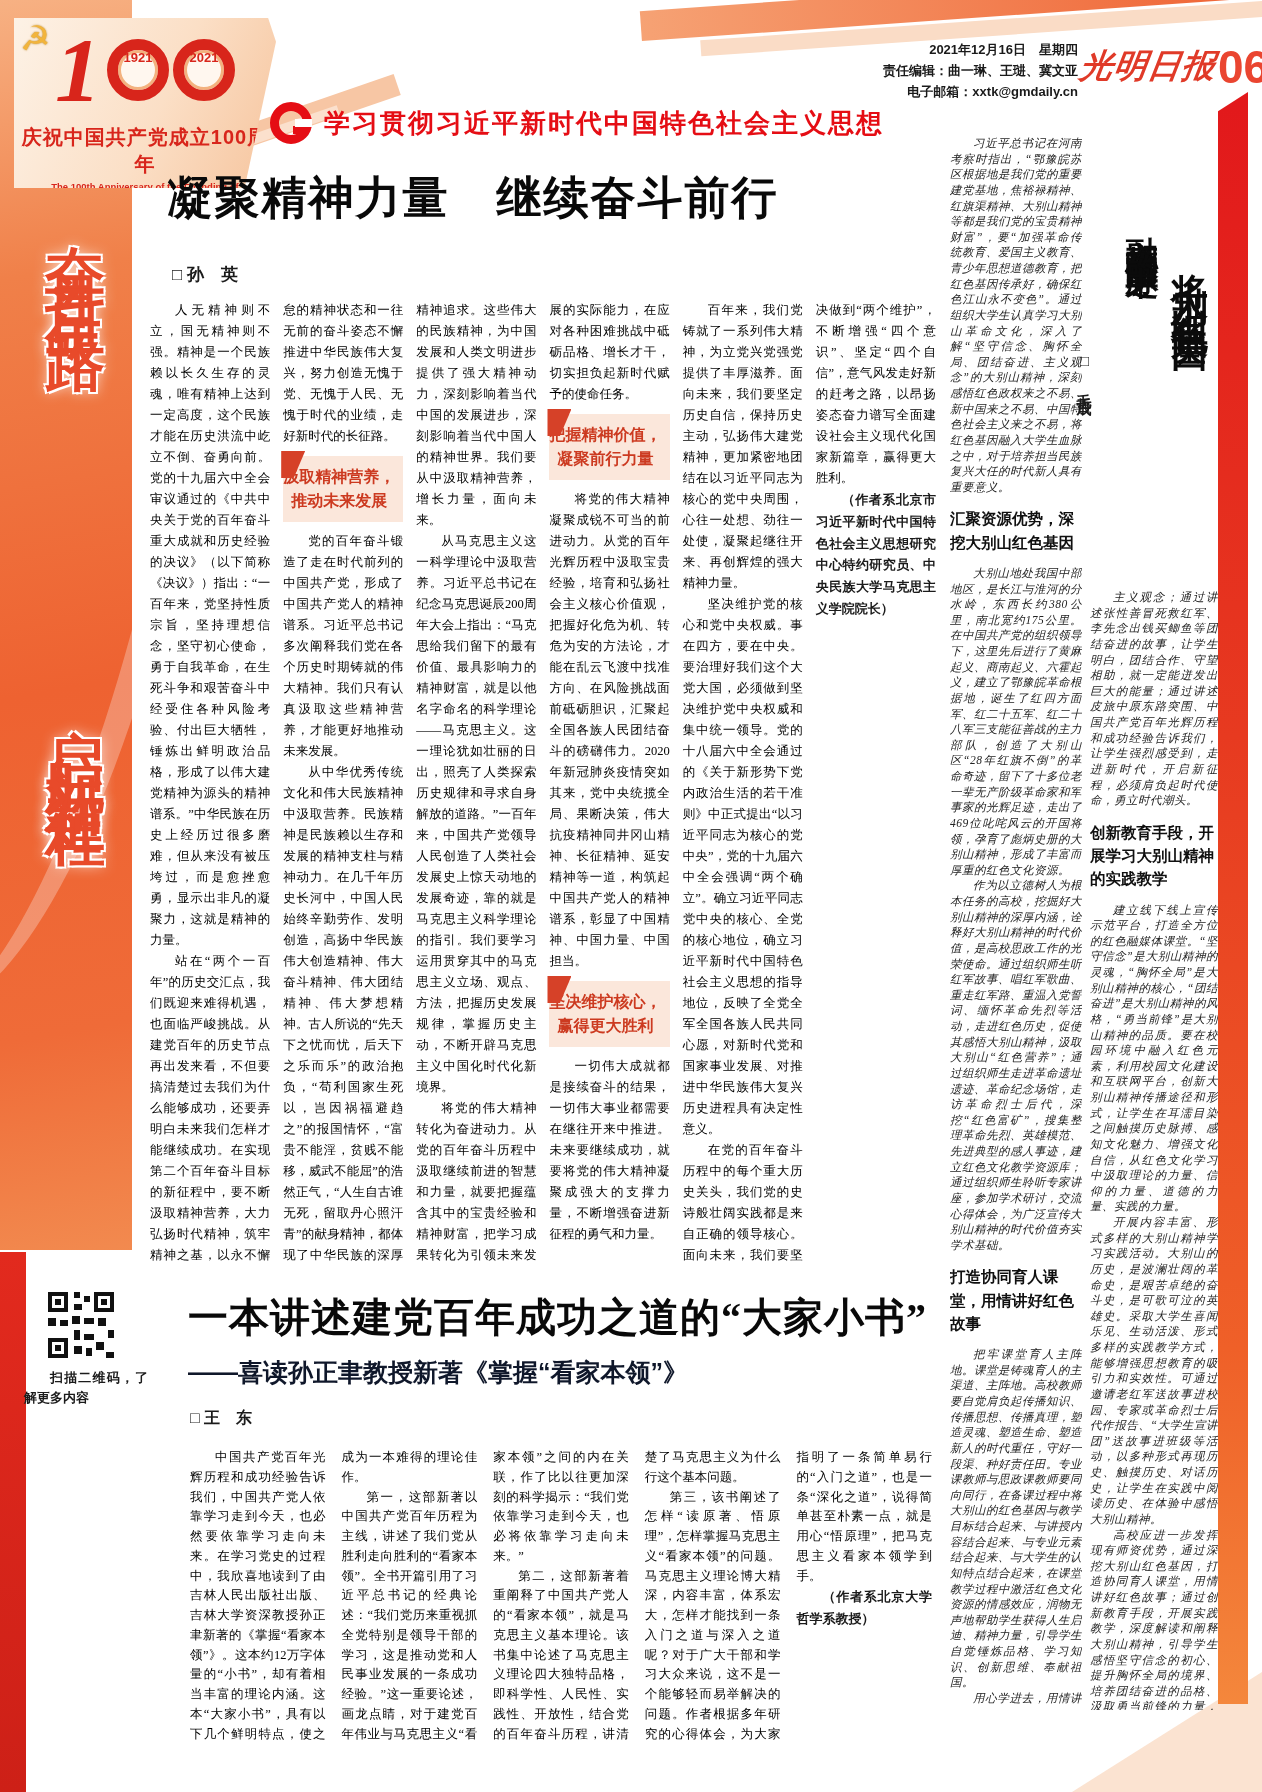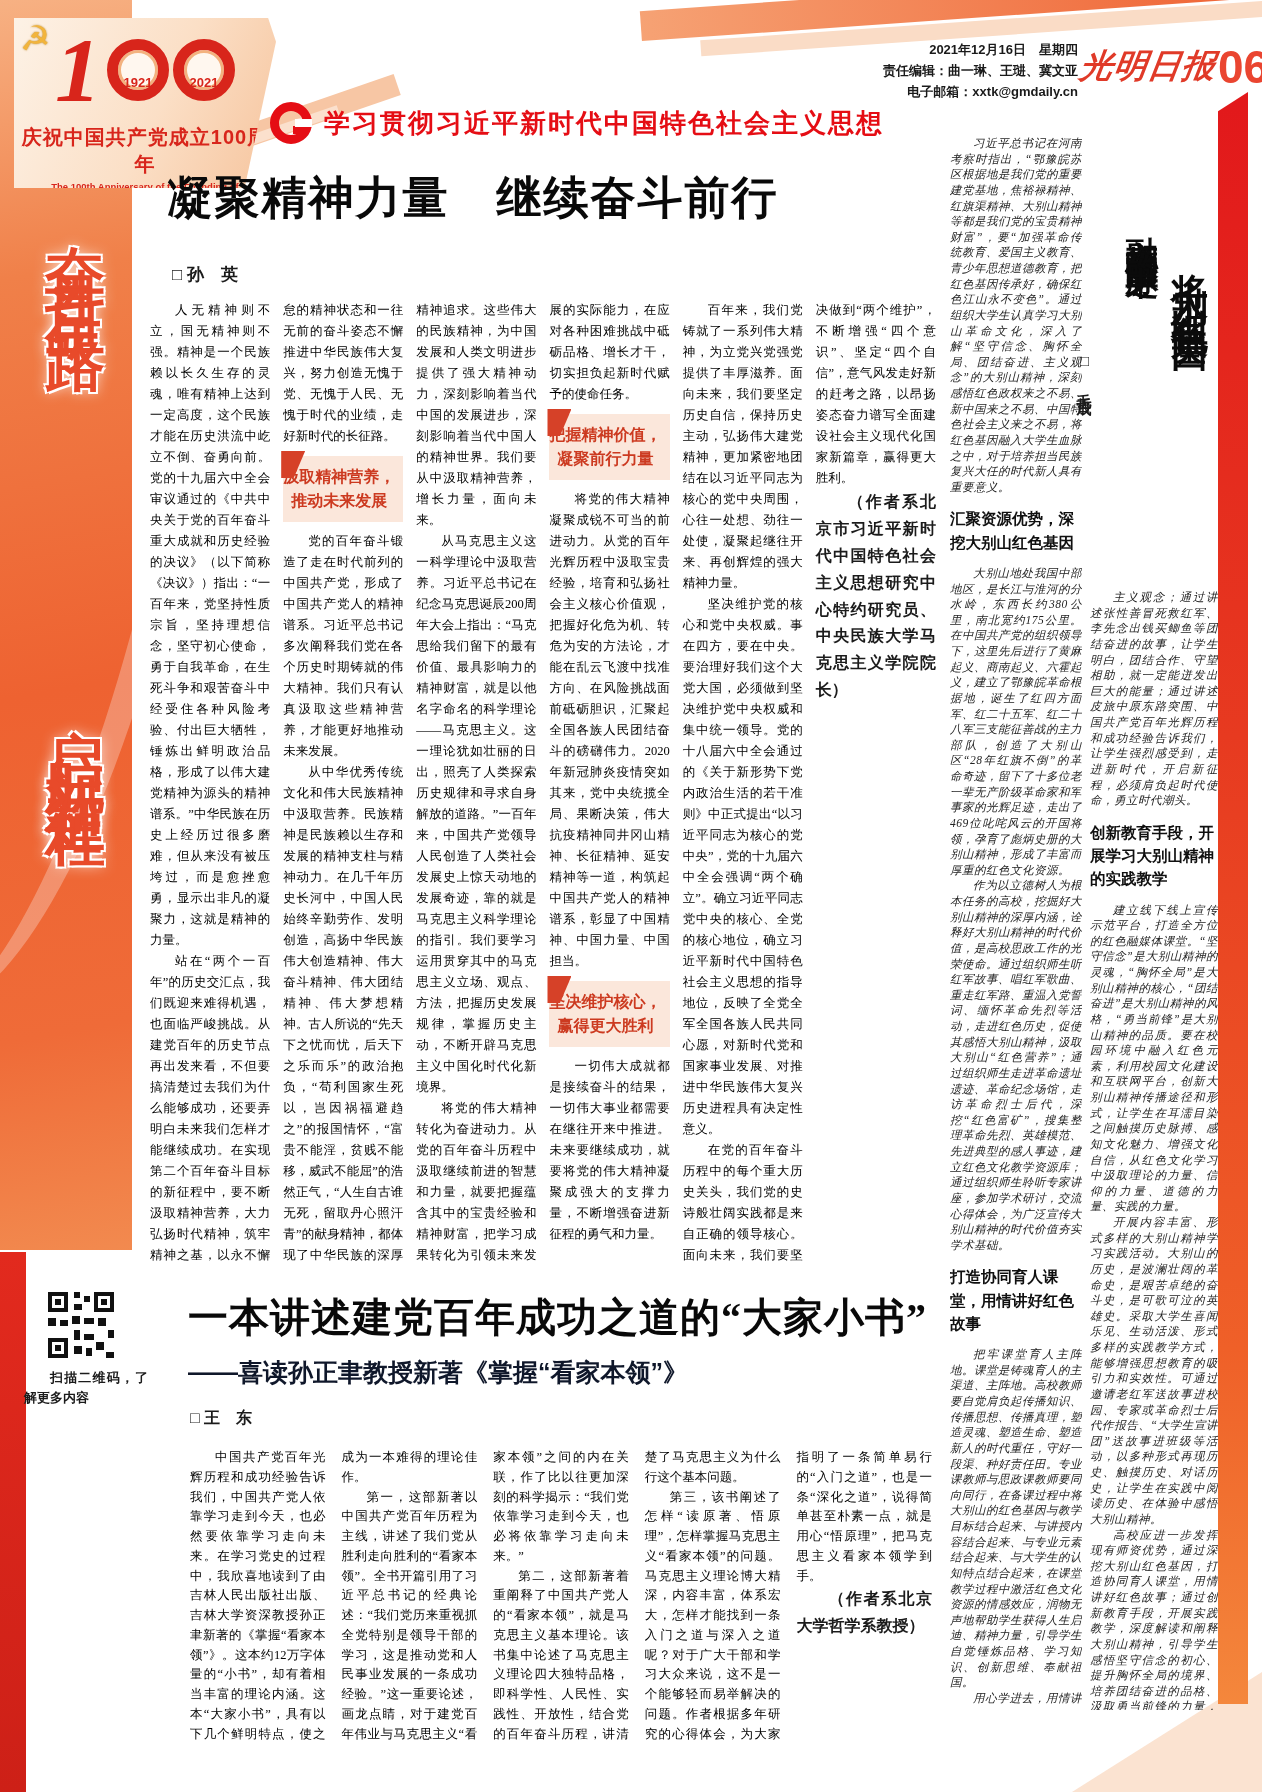--- a/index.html
+++ b/index.html
@@ -29,21 +29,21 @@
 .red-bar-right{position:absolute;left:1218px;top:92px;width:30px;height:1612px;z-index:1;
  background:linear-gradient(180deg,#e2181b 0%,#e73a20 40%,#ef6028 78%,#f4873c 100%);clip-path:polygon(0 1.2%,100% 0,100% 100%,0 100%)}
 
 
 .logo-panel{position:absolute;left:14px;top:18px;width:262px;height:170px;z-index:3;
  background:linear-gradient(115deg,#fdf2e6 0%,#fbdfc6 55%,#f6c49d 100%);
  clip-path:polygon(0 0,97% 0,100% 14%,88% 100%,0 100%)}
 .logo-row{position:relative;height:96px;margin-top:6px;text-align:center;white-space:nowrap}
 .logo-100{display:inline-flex;align-items:center;justify-content:center;position:relative}
 .logo-one{font-family:"Liberation Serif",serif;font-weight:900;font-style:italic;font-size:92px;line-height:92px;color:#d8251b;margin-right:2px}
-.logo-ring{width:62px;height:62px;border-radius:50%;border:11px solid #d8251b;background:#fff7ef;display:flex;align-items:flex-end;justify-content:center;margin-left:4px;box-shadow:0 0 0 3px #f3b27f inset}
+.logo-ring{width:62px;height:62px;border-radius:50%;border:11px solid #d8251b;background:#fff7ef;display:flex;align-items:flex-start;justify-content:center;margin-left:4px;box-shadow:0 0 0 3px #f3b27f inset}
 .logo-ring span{font-size:13px;font-weight:800;color:#d8251b}
 .hammer{position:absolute;left:6px;top:-6px;font-size:34px;color:#f2b43c;text-shadow:0 0 2px #b37c14;z-index:4}
 .logo-cn{text-align:center;color:#d8251b;font-weight:900;font-size:20px;letter-spacing:1px;margin-top:4px}
 .logo-en{text-align:center;color:#d8251b;font-weight:700;font-size:9.5px;line-height:1.25;margin-top:3px}
 
 
 .date-block{position:absolute;left:700px;top:40px;width:378px;text-align:right;font-size:13px;font-weight:700;line-height:1.6;color:#1a1a1a;z-index:3}
 .masthead{position:absolute;left:1080px;top:40px;z-index:3;white-space:nowrap}
 .masthead .paper{font-family:"Liberation Serif",serif;font-style:italic;font-weight:900;font-size:33px;color:#e03a28;letter-spacing:1px;display:inline-block;transform:skewX(-8deg)}
 .masthead .pageno{font-size:46px;font-weight:700;color:#ea4530;margin-left:2px;vertical-align:-6px}
@@ -55,21 +55,21 @@
 .banner-g::before{content:"";position:absolute;right:-5px;top:15px;width:15px;height:8px;background:#e50d14}
 .banner-text{margin-left:12px;color:#e50d14;font-weight:900;font-size:26px;letter-spacing:2px}
 
 
 .main-headline{position:absolute;left:148px;top:168px;width:650px;text-align:center;z-index:3;
  font-family:"Liberation Serif",serif;font-weight:900;font-size:45px;letter-spacing:2px;color:#090909}
 .main-byline{position:absolute;left:172px;top:263px;font-size:17px;font-weight:700;z-index:3}
 .flow{position:absolute;z-index:2;overflow:hidden}
 #main-body{left:150px;top:300px;width:786px;height:968px;column-count:6;column-gap:13px;column-fill:auto}
 .flow p.para{font-family:"Liberation Serif",serif;font-size:12.5px;line-height:1.68;text-align:justify;text-indent:2em;color:#000000}
-.flow p.attr{font-family:"Liberation Serif",serif;font-size:16px;line-height:1.68;text-align:justify;text-indent:2em;font-weight:800}
+.flow p.attr{font-family:"Liberation Serif",serif;font-size:13px;line-height:1.68;text-align:justify;text-indent:2em;font-weight:800}
 .flow .subhead{background:#fbe7db;color:#cc3a20;font-weight:800;font-size:16px;line-height:1.5;
  padding:9px 8px 9px 0;margin:9px 0;text-align:center;position:relative;break-inside:avoid}
 .flow .subhead .mark{position:absolute;left:-2px;top:-5px;width:24px;height:27px;background:#d64128;clip-path:polygon(0 0,100% 0,52% 100%,0 100%)}
 
 
 .r-col{position:absolute;z-index:2;overflow:hidden}
 #right-col-left{left:950px;top:136px;width:132px;height:1568px}
 #right-col-right{left:1090px;top:590px;width:128px;height:1120px}
 .r-col p.para{font-family:"Liberation Serif",serif;font-style:italic;font-size:11.5px;letter-spacing:.5px;line-height:1.36;text-align:justify;text-indent:2em;color:#232323}
 .r-col .subhead{background:none;color:#101010;font-weight:800;font-size:15.5px;line-height:1.5;padding:4px 0;margin:8px 0;text-align:left}

